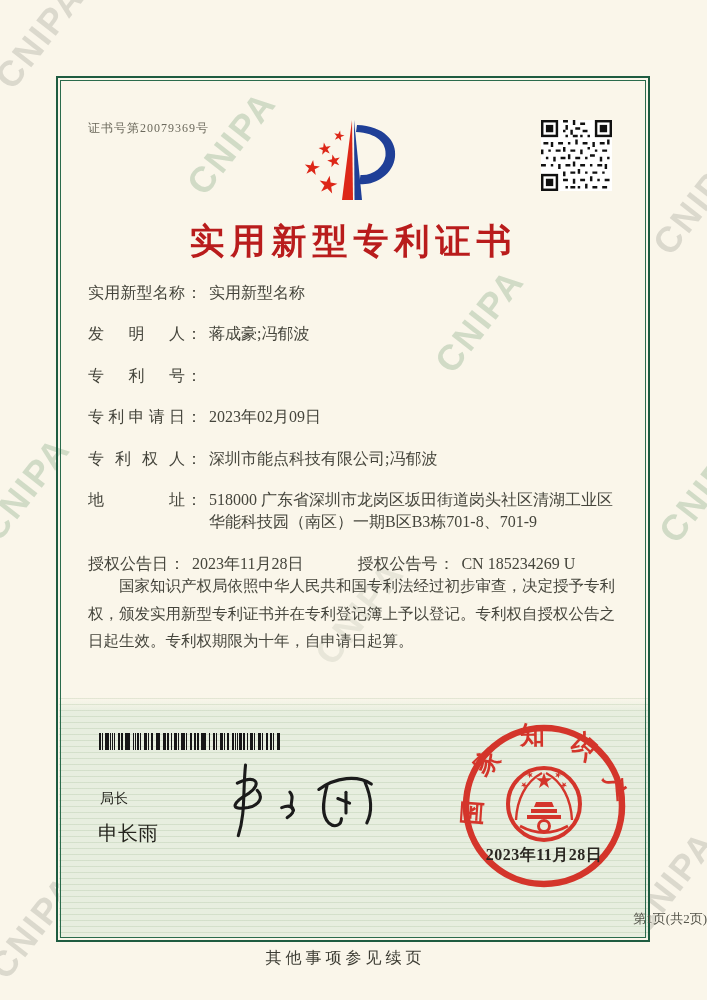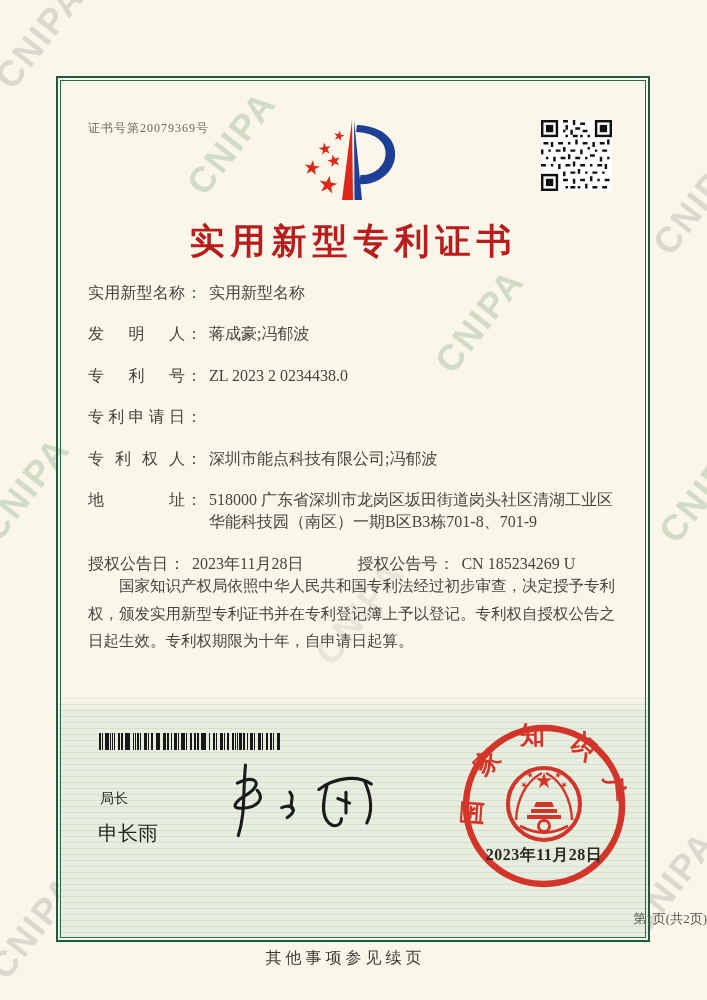--- a/index.html
+++ b/index.html
@@ -123,25 +123,25 @@
       <span class="val">实用新型名称</span>
     </div>
     <div class="row">
       <span class="lbl">发明人</span>
         <span class="colon">：</span>
       <span class="val">蒋成豪;冯郁波</span>
     </div>
     <div class="row">
       <span class="lbl">专利号</span>
         <span class="colon">：</span>
-      <span class="val">ZL 2023 2 0234438.0</span>
     </div>
     <div class="row">
       <span class="lbl">专利申请日</span>
         <span class="colon">：</span>
+      <span class="val">2023年02月09日</span>
     </div>
     <div class="row">
       <span class="lbl">专利权人</span>
         <span class="colon">：</span>
       <span class="val">深圳市能点科技有限公司;冯郁波</span>
     </div>
     <div class="row">
       <span class="lbl">地址</span>
         <span class="colon">：</span>
       <span class="val">518000 广东省深圳市龙岗区坂田街道岗头社区清湖工业区华能科技园（南区）一期B区B3栋701-8、701-9</span>

